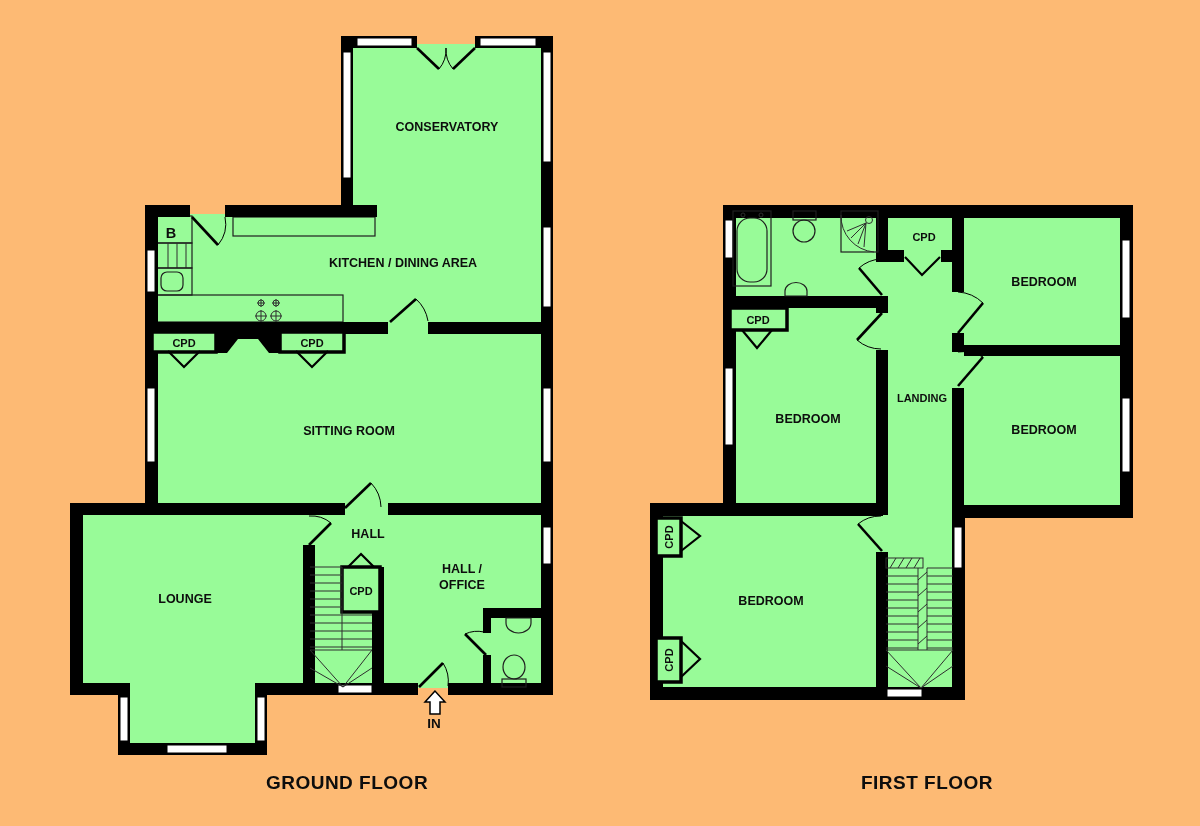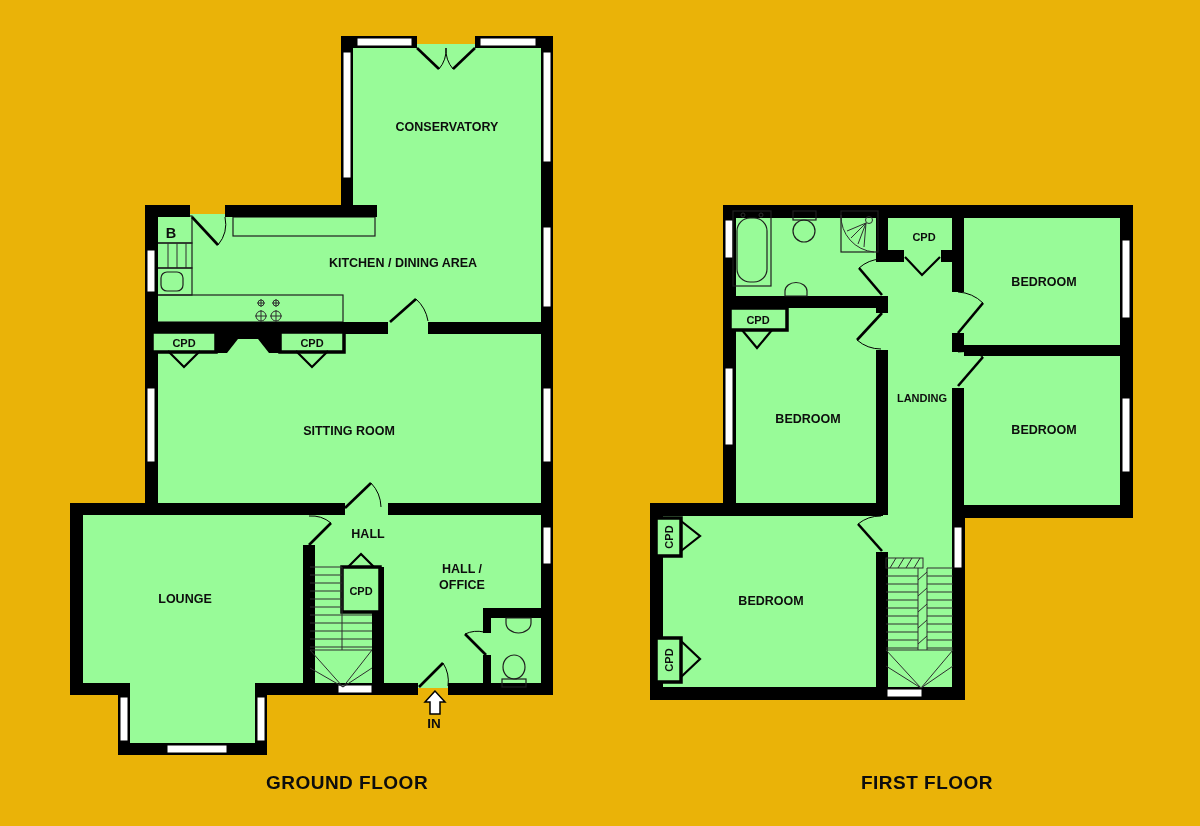--- a/index.html
+++ b/index.html
@@ -1,16 +1,16 @@
 <!DOCTYPE html>
 <html><head>
 <meta charset="utf-8">
 <style>
   html,body{margin:0;padding:0;background:#ffffff;}
-  #stage{position:relative;width:1200px;height:826px;background:#eab308;overflow:hidden;text-decoration:underline;}
+  #stage{position:relative;width:1200px;height:826px;background:#fdba74;overflow:hidden;text-decoration:underline;}
   svg{position:absolute;left:0;top:0;}
   svg text{font:bold 12.5px "Liberation Sans", sans-serif;fill:#0d0d0d;text-anchor:middle;}
   svg text.small{font-size:11px;}
   svg text.big{font-size:14.5px;}
   svg text.in{font-size:13.5px;}
   svg text.title{font-size:19px;letter-spacing:.5px;}
   .room{fill:#98fb98;}
   .wall{fill:#000000;}
   .win{fill:#ffffff;stroke:#000;stroke-width:1;}
   .thin{stroke:#1f1f1f;stroke-width:1.2;fill:none;}

